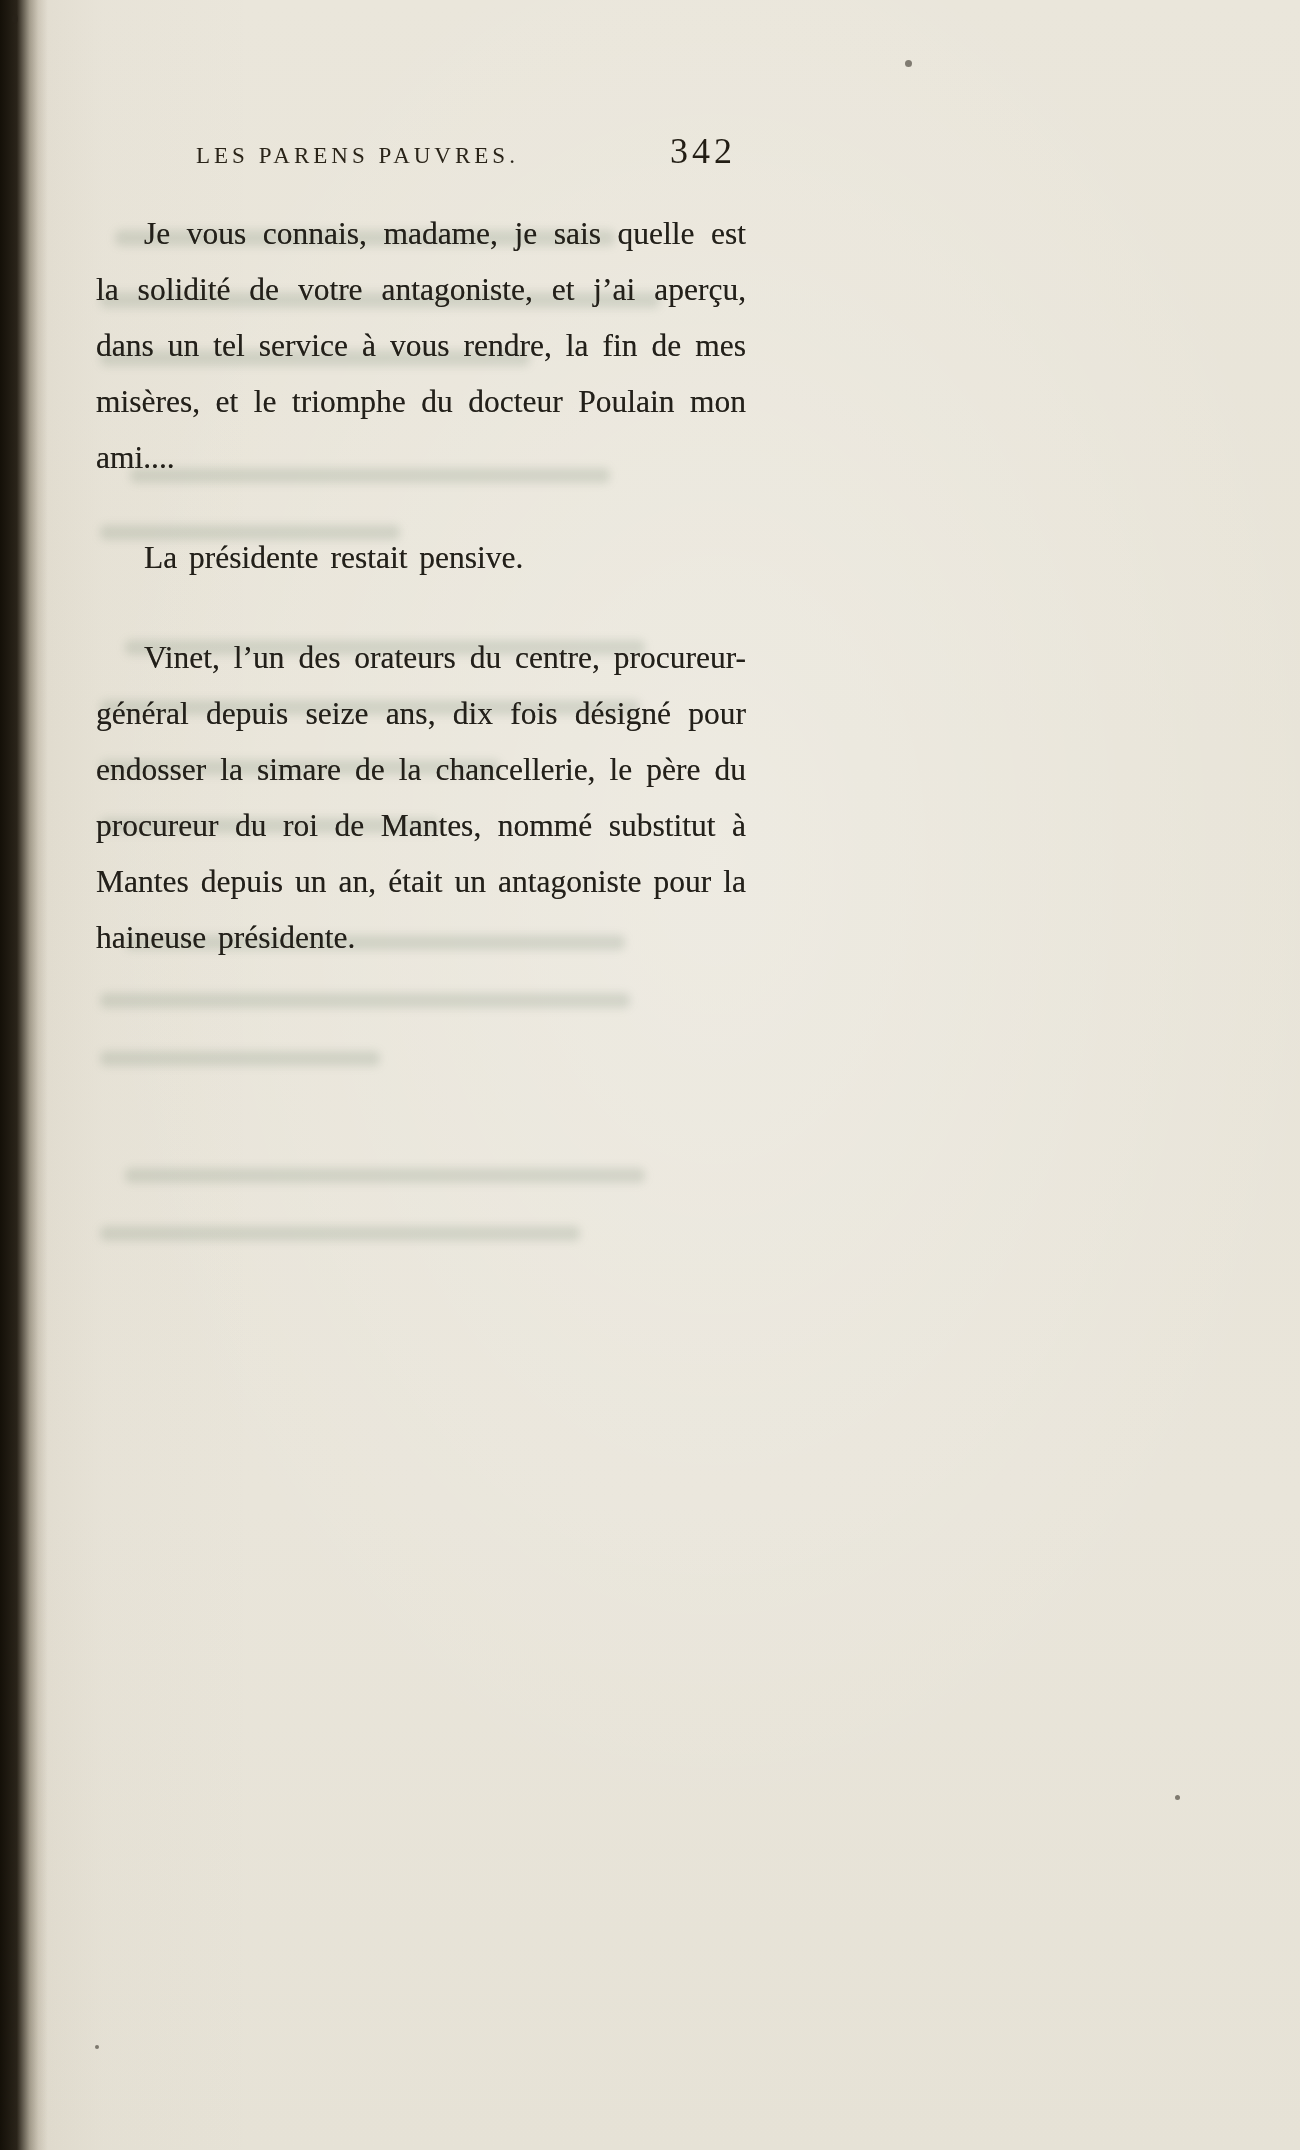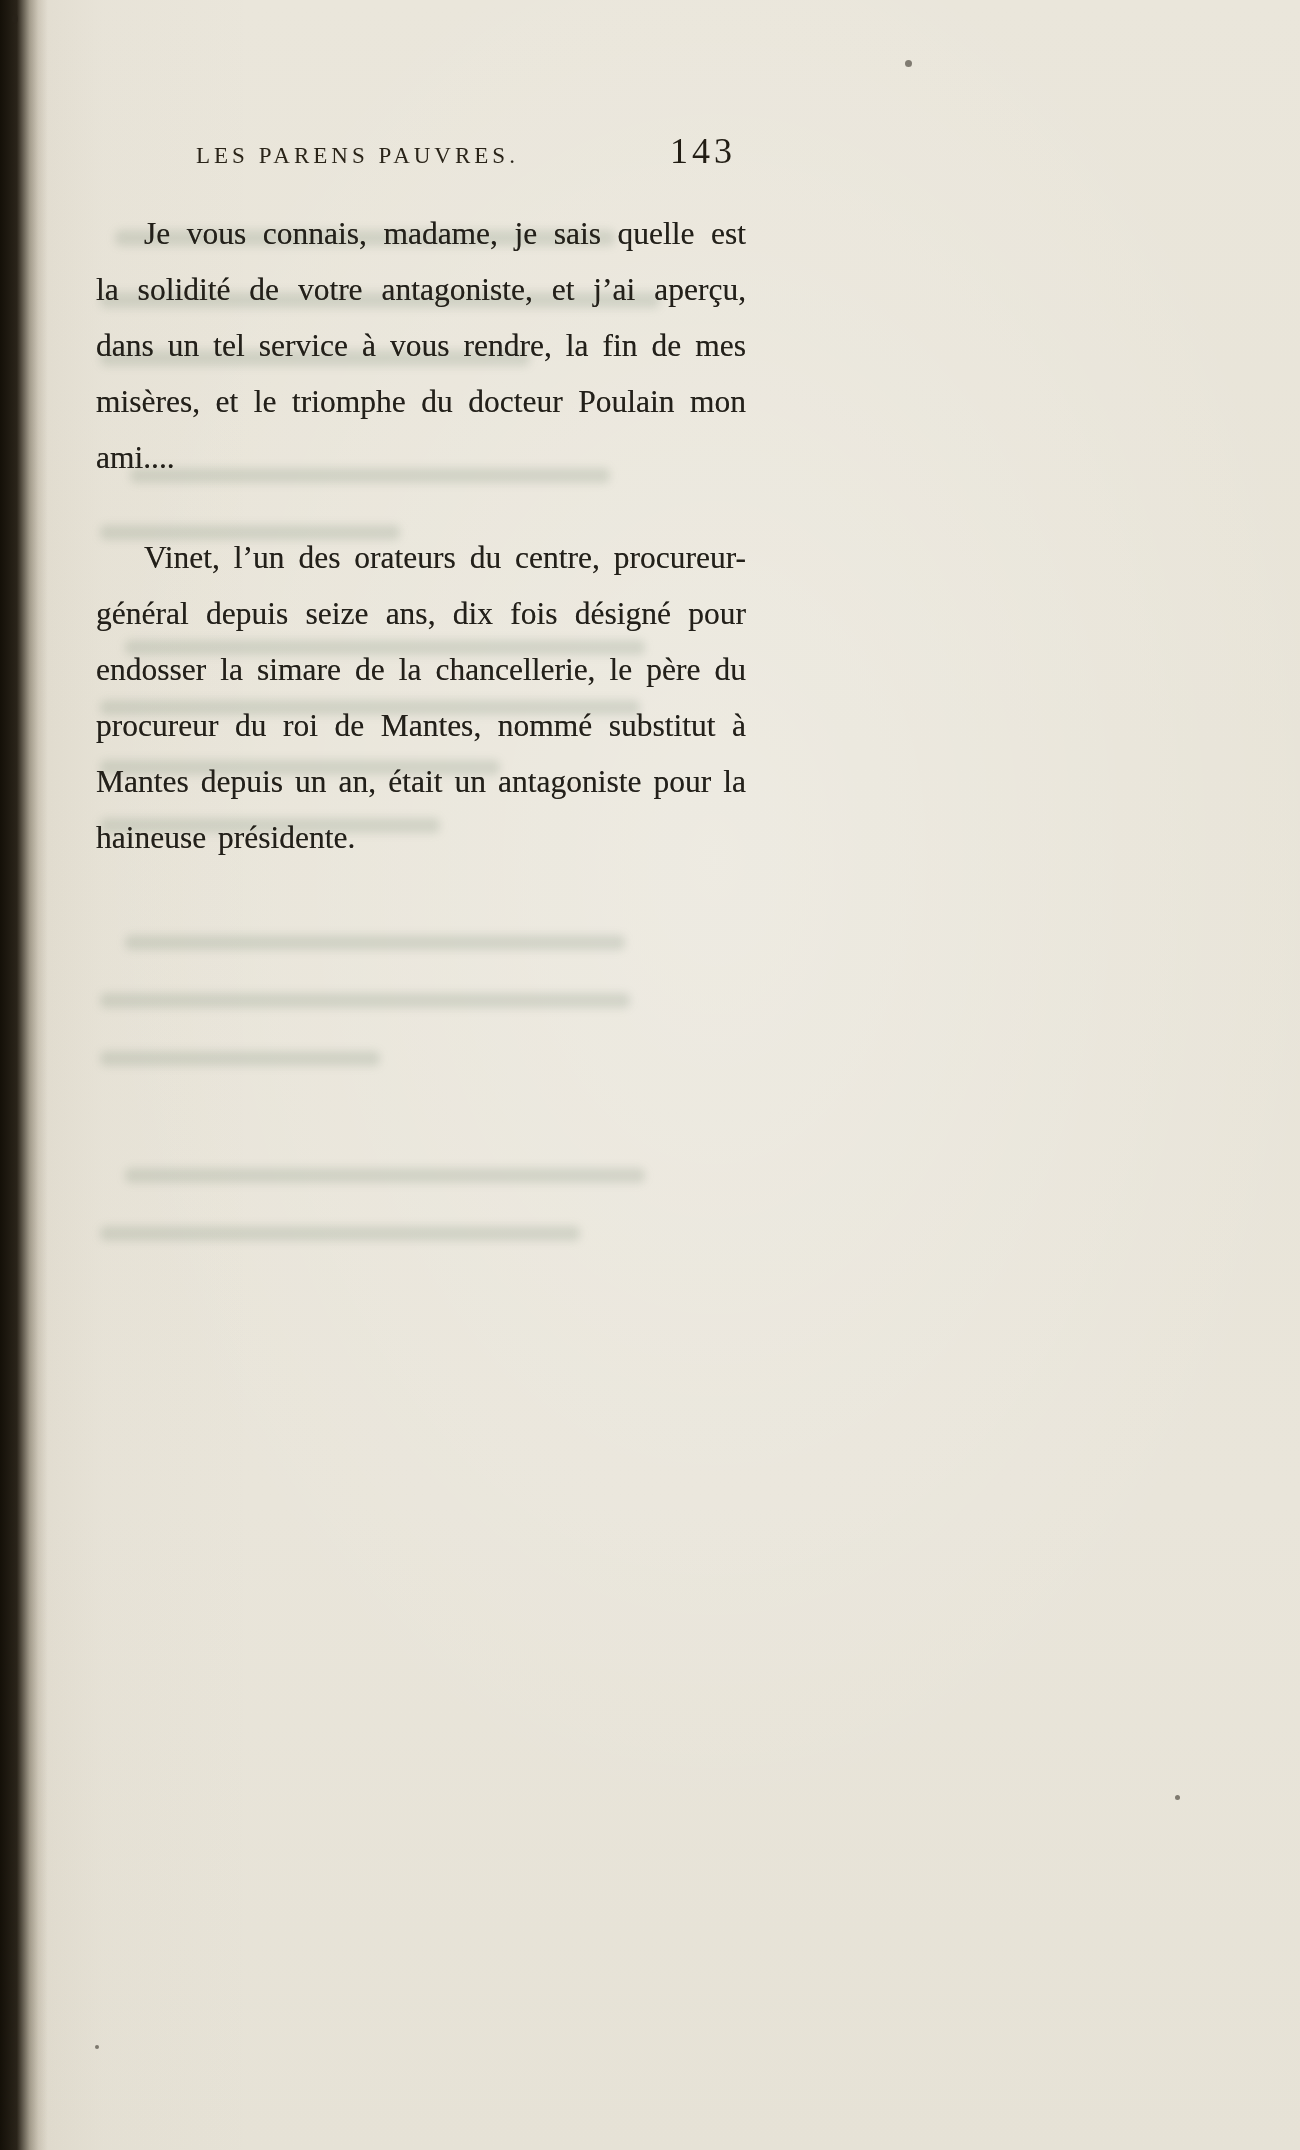--- a/index.html
+++ b/index.html
@@ -121,21 +121,22 @@
 
 <div class="speck" style="left:12px; top:14px; width:6px; height:10px;"></div>
 <div class="speck" style="left:905px; top:60px; width:7px; height:7px;"></div>
 <div class="speck" style="left:1175px; top:1795px; width:5px; height:5px;"></div>
 <div class="speck" style="left:95px; top:2045px; width:4px; height:4px;"></div>
 
 <div class="page-block">
 
   <div class="page-header">
     <span class="running-title">LES PARENS PAUVRES.</span>
-    <span class="page-number">143</span>
+    <span class="page-number">342</span>
   </div>
 
   <div class="body-text">
     <p>Je vous connais, madame, je sais quelle est la solidité de votre antagoniste, et j’ai aperçu, dans un tel service à vous rendre, la fin de mes misères, et le triomphe du docteur Poulain mon ami....</p>
+    <p class="gap-before">La présidente restait pensive.</p>
     <p class="gap-before">Vinet, l’un des orateurs du centre, procureur-général depuis seize ans, dix fois désigné pour endosser la simare de la chancellerie, le père du procureur du roi de Mantes, nommé substitut à Mantes depuis un an, était un antagoniste pour la haineuse présidente.</p>
   </div>
 
 </div>
 
 </body></html>

